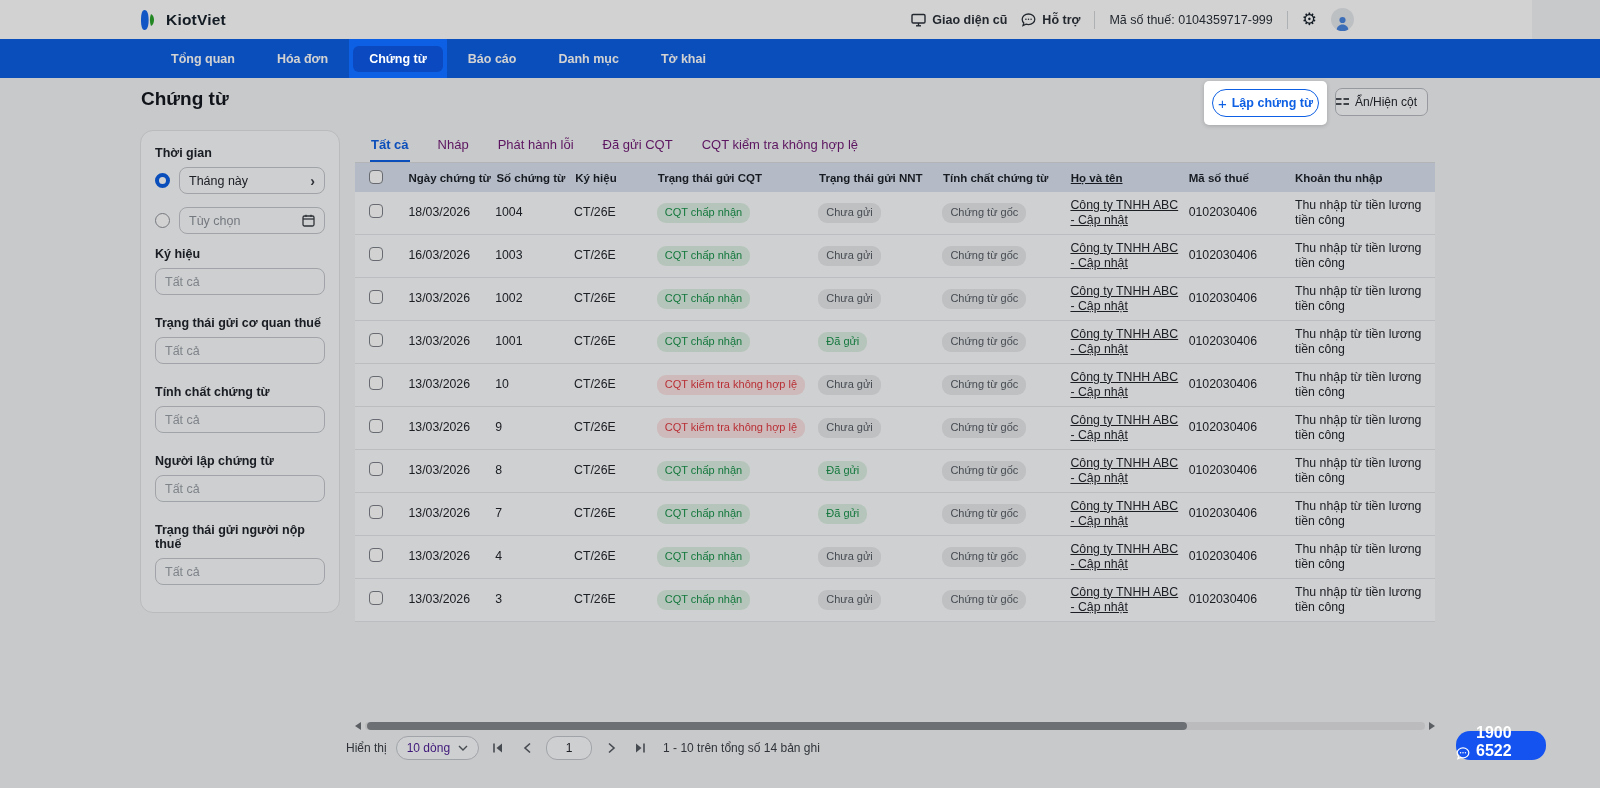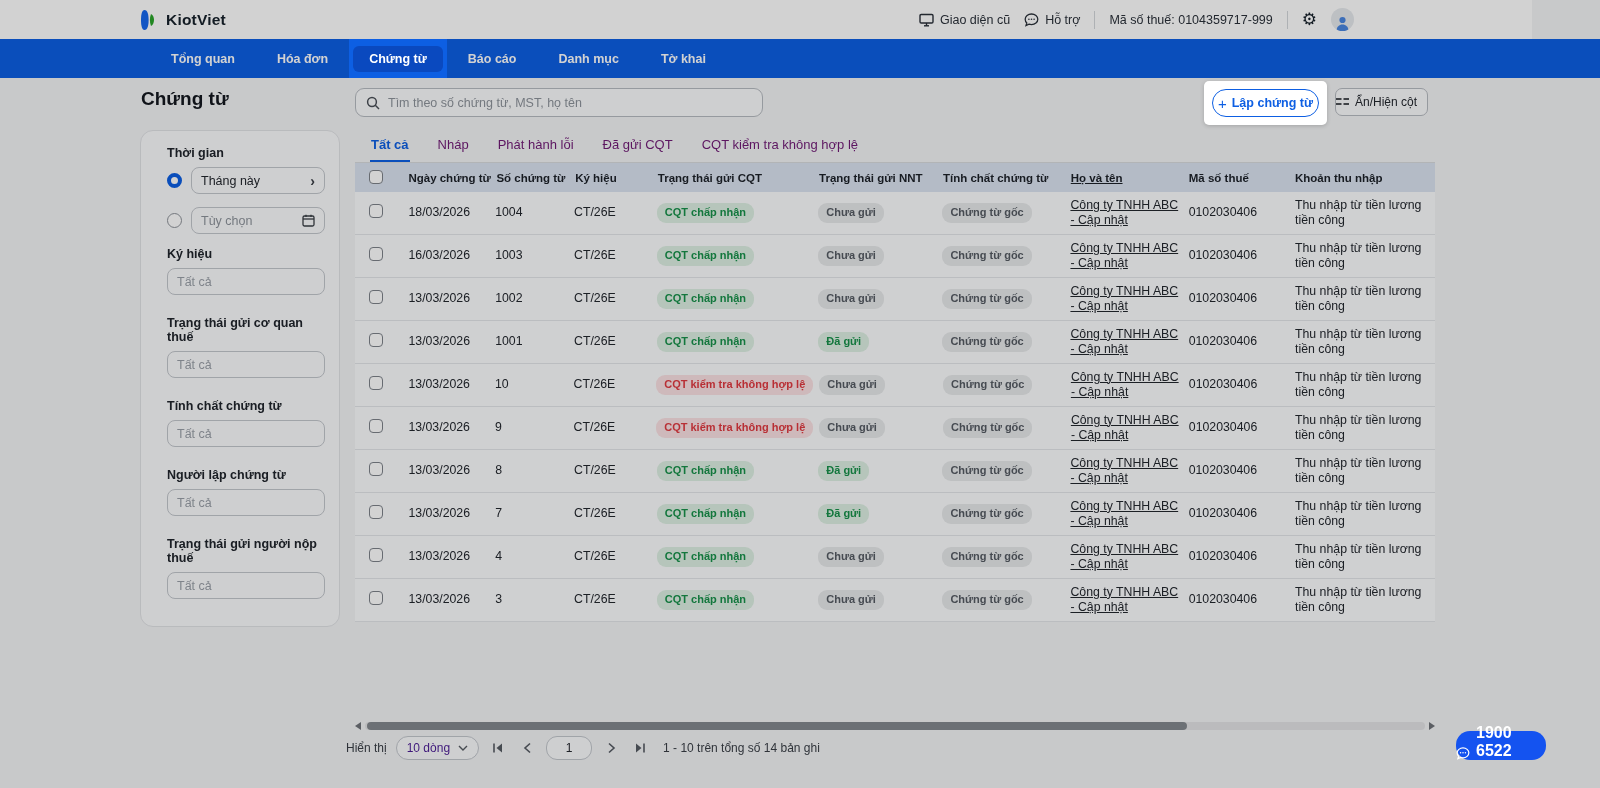--- a/index.html
+++ b/index.html
@@ -5,35 +5,35 @@
   * { margin:0; padding:0; box-sizing:border-box; }
   html,body { width:1600px; height:788px; overflow:hidden; }
   body { font-family:"Liberation Sans","DejaVu Sans",sans-serif; background:#f3f4f6; color:#23272e; }
   .canvas { position:relative; width:1600px; height:788px; }
 
   
   .topbar { position:absolute; left:0; top:0; width:1532px; height:39px; background:#ffffff; display:flex; align-items:center; }
   .brand { display:flex; align-items:center; gap:7px; margin-left:135px; }
   .brand-name { font-size:15.5px; font-weight:700; color:#17212b; letter-spacing:.2px; }
   .topbar-right { position:absolute; right:178px; top:0; height:39px; display:flex; align-items:center; gap:14px; }
-  .top-link { display:flex; align-items:flex-start; gap:6px; font-size:12.5px; color:#2b313a; cursor:pointer; }
+  .top-link { display:flex; align-items:flex-start; gap:6px; font-size:12.5px; color:#2b313a; cursor:pointer;font-weight:bold; }
   .v-div { width:1px; height:18px; background:#d4d7db; }
   .taxcode { font-size:12.5px; color:#2b313a; }
   .gear { font-size:17px; color:#17212b; line-height:1; cursor:pointer; }
   .avatar { width:23px; height:23px; border-radius:50%; background:#e6e9ed; display:flex; align-items:flex-end; justify-content:center; overflow:hidden; cursor:pointer; }
 
   
   .nav { position:absolute; left:0; top:39px; width:1600px; height:39px; background:#0d5fe3; display:flex; align-items:stretch; padding-left:150px; }
   .nav-item { display:flex; align-items:center; padding:0 21px; color:#ffffff; font-size:12.5px; font-weight:600; cursor:pointer; }
   .nav-spot { position:relative; z-index:60; background:#0d5fe3; display:flex; align-items:center; padding:0 4px; }
   .nav-pill { background:#0a49bf; border-radius:6px; padding:6px 16px; color:#fff; font-size:12.5px; font-weight:700; cursor:pointer; }
 
   
   .page-title { position:absolute; left:141px; top:88px; font-size:19px; font-weight:700; color:#14181f; }
-  .filter-card { position:absolute; left:140px; top:130px; width:200px; background:#fbfcfd; border:1px solid #e1e3e6; border-radius:13px; padding:15px 14px 6px 26px; }
+  .filter-card { position:absolute; left:140px; top:130px; width:200px; background:#fbfcfd; border:1px solid #e1e3e6; border-radius:13px; padding:15px 14px 6px 14px; }
   .f-label { font-size:12.5px; font-weight:700; color:#20252c; margin-bottom:7px; }
   .time-row { display:flex; align-items:center; gap:9px; margin-bottom:13px; }
   .radio { width:15px; height:15px; border-radius:50%; border:1.5px solid #8d9299; background:#fff; flex:0 0 auto; cursor:pointer; }
   .radio.on { border:4.5px solid #0d5fe3; }
   .time-ctl { flex:1; height:27px; border:1px solid #c3c7cd; border-radius:8px; background:#fbfcfd; display:flex; align-items:center; justify-content:space-between; padding:0 9px; font-size:12.5px; color:#23272e; cursor:pointer; }
   .time-ctl .muted { color:#8d939b; }
   .chev { color:#3a3f46; font-size:14px; font-weight:700; }
   .f-input { width:100%; height:27px; border:1px solid #c3c7cd; border-radius:8px; background:#fbfcfd; padding:0 9px; font-size:12.5px; color:#23272e; margin-bottom:21px; outline:none; font-family:inherit; }
   .f-input::placeholder { color:#9aa0a8; }
   .mt6 { margin-top:6px; }
@@ -50,21 +50,21 @@
 
   .thead { position:absolute; left:355px; top:163px; width:1080px; height:29px; background:#dbe4f1; display:flex; align-items:center; padding-left:14px; overflow:hidden; }
   .hcell { font-size:11.5px; font-weight:700; color:#1d2129; padding-right:6px; white-space:nowrap; }
   .tbody { position:absolute; left:355px; top:192px; width:1080px; overflow:hidden; }
   .trow { height:43px; background:#fcfdfe; border-bottom:1px solid #e4e6e9; display:flex; align-items:center; padding-left:14px; overflow:hidden; }
   .cell { font-size:12.3px; color:#23272e; padding-right:6px; line-height:1.25; }
   .c-check { width:40px; } .c-date { width:88px; } .c-number { width:80px; } .c-symbol { width:84px; }
   .c-cqt { width:164px; } .c-nnt { width:126px; } .c-nature { width:130px; } .c-name { width:120px;text-decoration:underline; }
   .c-tax { width:108px; } .c-income { width:140px; flex:0 0 auto; }
   .cb { display:inline-block; width:14px; height:14px; border:1.5px solid #7d828a; border-radius:4px; background:#fff; cursor:pointer; }
-  .badge { display:inline-block; font-size:11px; font-weight:700; padding:3px 8px; border-radius:9px; white-space:nowrap; }
+  .badge { display:inline-block; font-size:11px; font-weight:400; padding:3px 8px; border-radius:9px; white-space:nowrap; }
   .badge-success { background:#ddf0e3; color:#18914b; }
   .badge-neutral { background:#e7e9eb; color:#555b63;text-align:center; }
   .badge-error   { background:#fbe1e3; color:#e03a41; }
 
   
   .hscroll { position:absolute; left:355px; top:721px; width:1080px; height:10px; display:flex; align-items:center; }
   .sb-arrow { width:0; height:0; border-style:solid; }
   .sb-left { border-width:4px 6px 4px 0; border-color:transparent #6f7379 transparent transparent; margin-right:4px; }
   .sb-right { border-width:4px 0 4px 6px; border-color:transparent transparent transparent #6f7379; margin-left:4px; }
   .sb-track { flex:1; height:8px; background:#e3e4e6; border-radius:4px; position:relative; }
@@ -178,31 +178,20 @@
     <div class="f-label">Trạng thái gửi cơ quan thuế</div>
     <input class="f-input" placeholder="Tất cả" style="">
     <div class="f-label">Tính chất chứng từ</div>
     <input class="f-input" placeholder="Tất cả" style="">
     <div class="f-label">Người lập chứng từ</div>
     <input class="f-input" placeholder="Tất cả" style="">
     <div class="f-label">Trạng thái gửi người nộp thuế</div>
     <input class="f-input" placeholder="Tất cả" style="">
   </div>
 
-  <div class="main">
-    <div class="search">
-      <span>
-        <svg width="14" height="14" viewBox="0 0 14 14">
-            <circle cx="6" cy="6" r="4.4" fill="none" stroke="#4b5058" stroke-width="1.5"></circle>
-            <line x1="9.3" y1="9.3" x2="13" y2="13" stroke="#4b5058" stroke-width="1.5"></line>
-          </svg>
-      </span>
-      <input placeholder="Tìm theo số chứng từ, MST, họ tên" style="">
-    </div>
-  </div>
 
   <div class="create-spot">
     <span class="create-btn">
       <span class="plus">+</span>
       <span>Lập chứng từ</span>
     </span>
   </div>
   <div class="columns-btn">
     <span>
       <svg width="13" height="10" viewBox="0 0 13 10">

